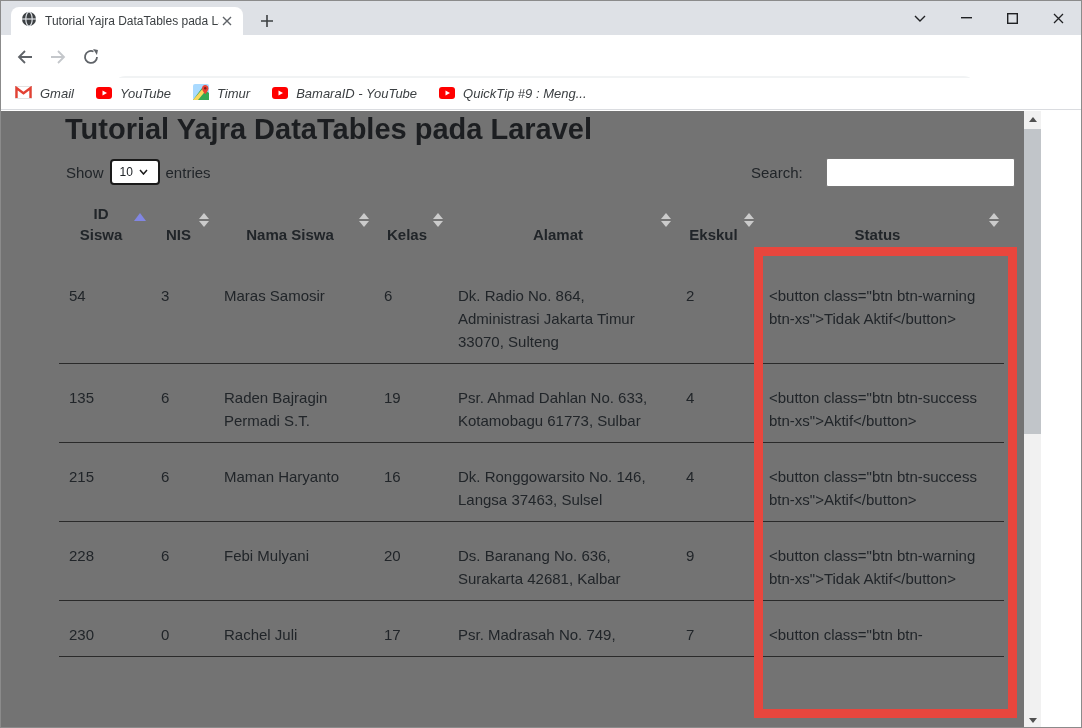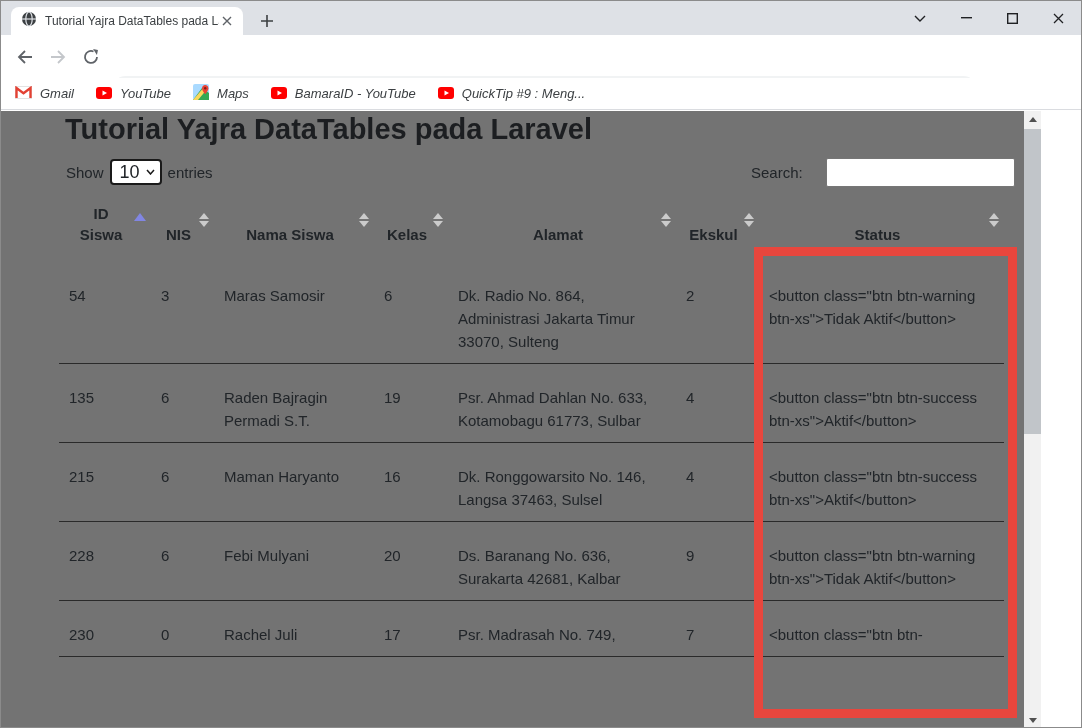--- a/index.html
+++ b/index.html
@@ -34,21 +34,21 @@
   .bm { display:flex; align-items:center; gap:8px;font-style:italic; }
   .bm-label { font-size:13px; color:#3c4043; white-space:nowrap; }
 
   
   .content { position:absolute; left:0; top:110px; width:1040px; height:618px; background:#737373; }
   .page-title { position:absolute; left:64px; top:2px; font-size:29px; font-weight:700; color:#1c1e21; }
 
   .length-ctl { position:absolute; left:65px; top:48px; display:flex; align-items:center; gap:6px;
                 font-size:15px; color:#212529; }
   .length-select { border:2px solid #1a1a1a; border-radius:4px; height:26px; min-width:50px;
-                   display:flex; align-items:center; padding:0 5px 0 8px; gap:6px; font-size:18px; background:#fff; }
+                   display:flex; align-items:center; padding:0 5px 0 8px; gap:6px; font-size:12px; background:#fff; }
   .search-ctl { position:absolute; left:750px; top:47px; display:flex; align-items:center; gap:23px;
                 font-size:15px; color:#212529; }
   .search-input { width:189px; height:29px; border:1px solid #767676; border-radius:2px; background:#fff;
                   font-size:14px; padding:0 6px; outline:none; }
 
   
   table.data { position:absolute; left:58px; top:86px; width:945px; border-collapse:collapse;
                table-layout:fixed; font-size:15px; color:#212529; }
   col.c0{width:92px} col.c1{width:63px} col.c2{width:160px} col.c3{width:74px}
   col.c4{width:228px} col.c5{width:83px} col.c6{width:245px}
@@ -207,21 +207,21 @@
     <div class="bm">
       <span>
         <svg width="16" height="16" viewBox="0 0 16 16">
             <rect width="16" height="16" rx="2" fill="#aadaff"></rect>
             <path d="M0 16L9 4l7 5v7z" fill="#34a853"></path>
             <path d="M0 16L12 2l3 2L5 16z" fill="#fbd75b"></path>
             <path d="M12.2 1c-1.8 0-3.2 1.4-3.2 3.2 0 2.4 3.2 6 3.2 6s3.2-3.6 3.2-6C15.4 2.4 14 1 12.2 1z" fill="#ea4335"></path>
             <circle cx="12.2" cy="4.2" r="1.2" fill="#7a1f1a"></circle>
           </svg>
       </span>
-      <span class="bm-label">Maps</span>
+      <span class="bm-label">Timur</span>
     </div>
     <div class="bm">
       <span>
         <svg width="16" height="12" viewBox="0 0 16 12">
             <rect width="16" height="12" rx="3" fill="#f00"></rect>
             <path d="M6.5 3.5L11 6 6.5 8.5z" fill="#fff"></path>
           </svg>
       </span>
       <span class="bm-label">BamaraID - YouTube</span>
     </div>

